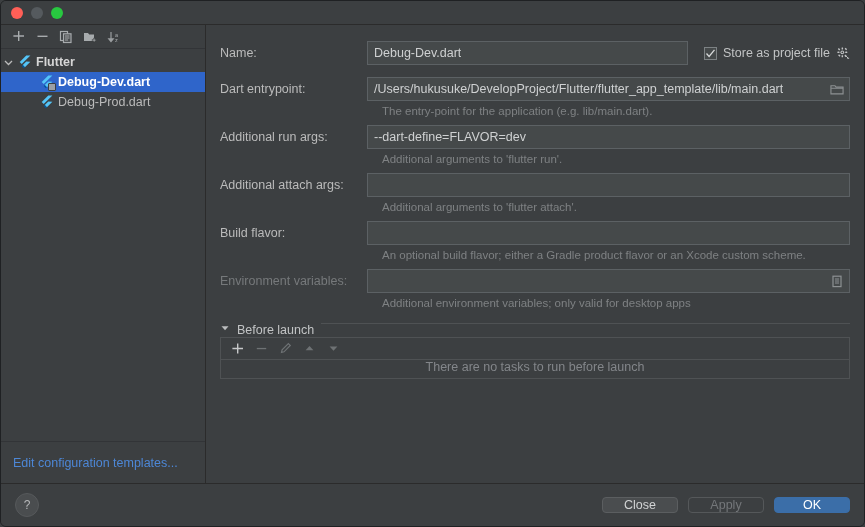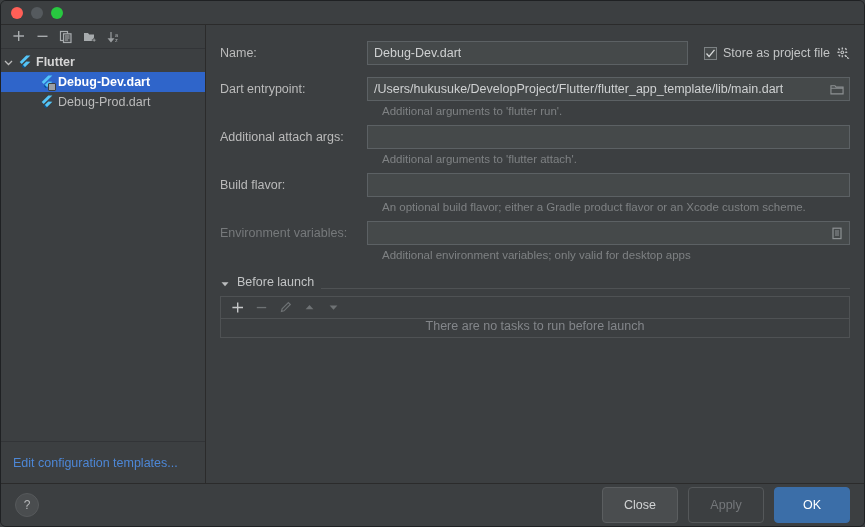--- a/index.html
+++ b/index.html
@@ -138,25 +138,24 @@
   }
   .checkbox {
     width: 13px; height: 13px; background: #45494a;
     border: 1px solid #7d8284; display: flex;
     align-items: center; justify-content: center;
   }
   .store-label { font-size: 12.5px; color: #c2c4c5; white-space: nowrap; }
 
   
   .before-launch { margin-top: 6px; }
-  .bl-header { display: flex; align-items: flex-end; gap: 7px; }
+  .bl-header { display: flex; align-items: flex-start; gap: 7px; }
   .bl-title { font-size: 12.5px; color: #c2c4c5; white-space: nowrap; }
   .bl-rule { flex: 1 1 auto; height: 1px; background: #4f5254; }
   .bl-box {
-    margin-top: 7px;
     border: 1px solid #4f5254;
     background: #3c3f41;
     flex: 1 1 auto;
     display: flex; flex-direction: column;
     min-height: 0;
   }
   .bl-toolbar {
     height: 22px; flex: 0 0 22px;
     display: flex; align-items: center; gap: 2px;
     padding-left: 5px;
@@ -176,21 +175,21 @@
     background: #3c3f41;
   }
   .help-btn {
     width: 24px; height: 24px; border-radius: 50%;
     background: #4a4d4f; border: 1px solid #56595b;
     display: flex; align-items: center; justify-content: center;
     font-size: 12px; color: #b6b8ba;
   }
   .btns { margin-left: auto; display: flex; gap: 10px; }
   .btn {
-    min-width: 76px; height: 36px; border-radius: 4px;
+    min-width: 76px; height: 16px; border-radius: 4px;
     display: flex; align-items: center; justify-content: center;
     font-size: 12.5px; padding: 0 14px;
   }
   .btn.close { background: #4a4d4f; border: 1px solid #5b5e60; color: #d2d4d5; }
   .btn.apply { background: transparent; border: 1px solid #55585a; color: #74777a; }
   .btn.ok { background: #3b6ea8; border: 1px solid #3b6ea8; color: #ffffff; }
 </style>
 </head>
 <body>
 
@@ -329,21 +328,28 @@
         <div class="field has-btn">
           <span class="val">/Users/hukusuke/DevelopProject/Flutter/flutter_app_template/lib/main.dart</span>
           <span class="field-btn">
             <svg width="14" height="13" viewBox="0 0 15 13">
               <path d="M1 2.5h4.3L6.5 4H14v7.2H1z" fill="none" stroke="#8d9193" stroke-width="1.2"></path>
               <path d="M1.2 5.2H14" stroke="#8d9193" stroke-width="1.1"></path>
             </svg>
           </span>
         </div>
       </div>
-
+      <div class="hint">The entry-point for the application (e.g. lib/main.dart).</div>
+
+      <div class="form-row">
+        <div class="lbl">Additional run args:</div>
+        <div class="field">
+          <span class="val">--dart-define=FLAVOR=dev</span>
+        </div>
+      </div>
       <div class="hint">Additional arguments to 'flutter run'.</div>
 
       <div class="form-row">
         <div class="lbl">Additional attach args:</div>
         <div class="field">
           <span class="val"></span>
         </div>
       </div>
       <div class="hint">Additional arguments to 'flutter attach'.</div>
 

